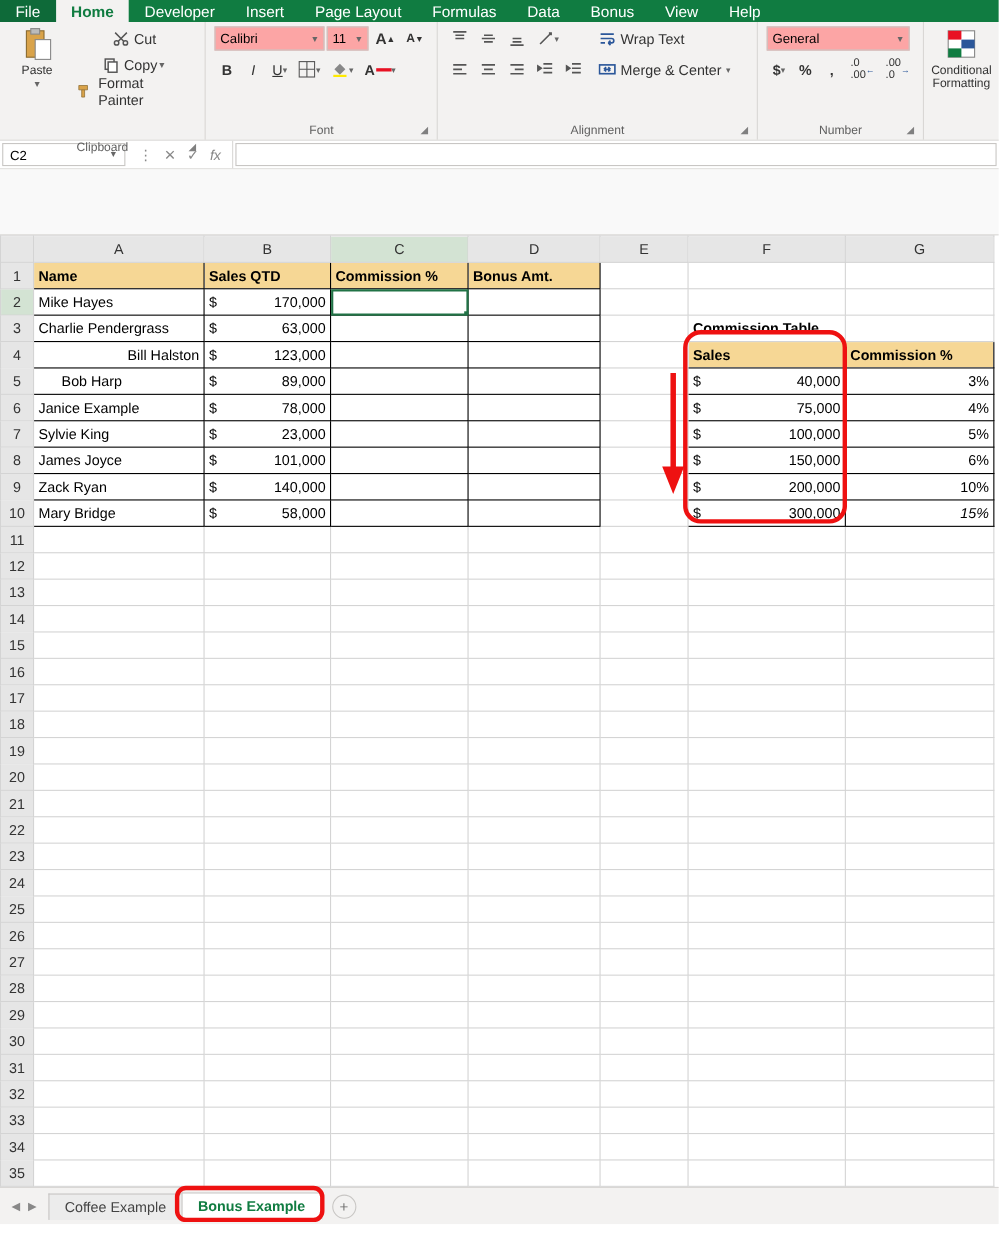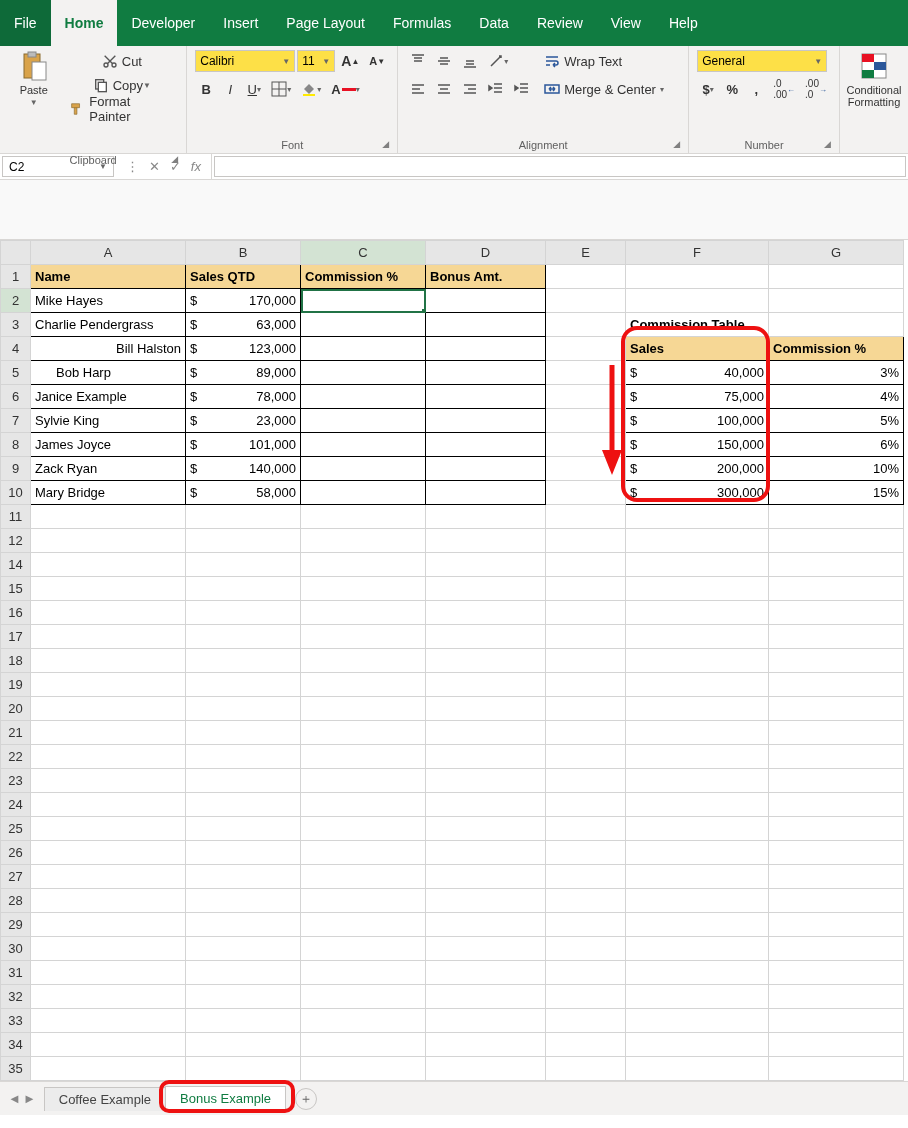--- a/index.html
+++ b/index.html
@@ -1,35 +1,35 @@
 <!DOCTYPE html>
 <html><head>
 <meta charset="utf-8">
 <style>
   * { box-sizing: border-box; }
   body { margin:0; font-family: "Segoe UI", Tahoma, sans-serif; font-size:13px; background:#fff; width:908px; }
   
-  .tabbar { background:#107c41; display:flex; height:46px; align-items:stretch; color:#fff; }
+  .tabbar { background:#107c41; display:flex; height:20px; align-items:stretch; color:#fff; }
   .tabbar .tab { padding:0 14px; display:flex; align-items:center; cursor:pointer; font-size:14px; }
   .tabbar .tab.file { background:#0e6a39; }
   .tabbar .tab.active { background:#f3f2f1; color:#107c41; font-weight:600; }
   .tabbar .tell { display:flex; align-items:center; gap:6px; margin-left:8px; font-style:italic; }
   .tabbar .tell svg { width:14px; height:14px; }
   
   .ribbon { background:#f3f2f1; border-bottom:1px solid #d9d7d5; display:flex; height:108px; }
   .group { border-right:1px solid #d9d7d5; padding:4px 8px 2px 8px; display:flex; flex-direction:column; justify-content:space-between; }
   .group-body { display:flex; gap:6px; align-items:flex-start; flex:1; }
   .group-label { text-align:center; font-size:11px; color:#606060; padding:2px 0 0 0; position:relative;margin-top:32px; }
   .group-label .dlaunch { position:absolute; right:0; bottom:2px; font-size:9px; color:#808080; }
   .vcol { display:flex; flex-direction:column; gap:2px; }
   .btnrow { display:flex; gap:2px; }
   .rbtn { height:22px; min-width:22px; display:inline-flex; align-items:center; justify-content:center; border:1px solid transparent; padding:0 3px; color:#333; }
   .bigbtn { display:flex; flex-direction:column; align-items:center; justify-content:center; width:52px; gap:2px; font-size:11px; color:#333; }
   .bigbtn svg { width:32px; height:32px; }
-  .sel { height:22px; border:1px solid #c8c6c4; background:#fde047; font-size:12px; padding:0 4px; display:inline-flex; align-items:center; justify-content:space-between; gap:6px; }
+  .sel { height:22px; border:1px solid #c8c6c4; background:#fca5a5; font-size:12px; padding:0 4px; display:inline-flex; align-items:center; justify-content:space-between; gap:6px; }
   .dd { font-size:8px; color:#666; }
   
   .fbar { display:flex; height:26px; border-bottom:1px solid #d9d7d5; align-items:stretch; background:#fff; }
   .namebox { width:112px; border:1px solid #c8c6c4; margin:2px; padding:0 6px; display:flex; align-items:center; justify-content:space-between; font-size:12px; }
   .fbbtns { display:flex; align-items:center; gap:10px; padding:0 10px; border-right:1px solid #d9d7d5; color:#888; }
   .fxbox { flex:1; border:1px solid #c8c6c4; margin:2px; }
   
   .gridwrap { position:relative; }
   .grid { border-collapse:collapse; table-layout:fixed; }
   .grid th, .grid td { border:1px solid #d4d4d4; height:24px; font-size:13px; padding:0 4px; overflow:hidden; white-space:nowrap; }
@@ -42,39 +42,39 @@
   .dollar { float:left; }
   .pct { text-align:right; }
   .selcell { outline:2px solid #217346; outline-offset:-2px; position:relative; }
   .selcell::after { content:""; position:absolute; right:-3px; bottom:-3px; width:6px; height:6px; background:#217346; }
   .callout-main { position:absolute; border:4px solid #e11; border-radius:16px; pointer-events:none; }
   .arrow-red { position:absolute; pointer-events:none; }
   
   .sheetbar { position:relative; height:34px; border-top:1px solid #d9d7d5; display:flex; align-items:center; background:#f3f2f1; font-size:13px; }
   .sheetnav { display:flex; gap:2px; padding:0 8px; color:#888; }
   .sheet-tab { padding:4px 14px; border:1px solid #c8c6c4; border-bottom:none; background:#ececec; color:#444; margin-right:-1px; position:relative; }
-  .sheet-tab.active { background:#fff; color:#107c41; font-weight:400; border-bottom:1px solid #fff; }
+  .sheet-tab.active { background:#fff; color:#107c41; font-weight:700; border-bottom:1px solid #fff; }
   .addsheet { width:22px; height:22px; border:1px solid #c8c6c4; border-radius:50%; display:flex; align-items:center; justify-content:center; margin-left:10px; color:#666; }
   .callout-tab { position:absolute; border:4px solid #e11; border-radius:10px; pointer-events:none; }
   
   .ic { width:16px; height:16px; display:inline-block; vertical-align:middle; }
   .commtbl-title { font-weight:600; }
 </style>
 </head>
 <body>
 
 <div class="tabbar">
   <div class="tab file">File</div>
   <div class="tab active">Home</div>
   <div class="tab">Developer</div>
   <div class="tab">Insert</div>
   <div class="tab">Page Layout</div>
   <div class="tab">Formulas</div>
   <div class="tab">Data</div>
-  <div class="tab">Review</div>
+  <div class="tab">Bonus</div>
   <div class="tab">View</div>
   <div class="tab">Help</div>
 </div>
 
 <div class="ribbon">
 
   <div class="group">
     <div class="group-body">
       <div class="bigbtn">
         <svg viewBox="0 0 32 32">
@@ -422,34 +422,44 @@
           <td class="pct" style="border: 1px solid rgb(0, 0, 0);">10%</td>
         </tr>
         <tr>
           <th>10</th>
           <td style="border: 1px solid rgb(0, 0, 0);">Mary Bridge</td>
           <td class="money" style="border: 1px solid rgb(0, 0, 0);"><span class="dollar">$</span>58,000</td>
           <td style="border: 1px solid rgb(0, 0, 0);"></td>
           <td style="border: 1px solid rgb(0, 0, 0);"></td>
           <td></td>
           <td class="money" style="border: 1px solid rgb(0, 0, 0);"><span class="dollar">$</span>300,000</td>
-          <td class="pct" style="border: 1px solid rgb(0, 0, 0);">15%</td>
+          <td class="pct" style="border: 1px solid rgb(0, 0, 0); font-style: italic;">15%</td>
         </tr>
         <tr>
           <th>11</th>
           <td></td>
           <td></td>
           <td></td>
           <td></td>
           <td></td>
           <td></td>
           <td></td>
         </tr>
         <tr>
           <th>12</th>
+          <td></td>
+          <td></td>
+          <td></td>
+          <td></td>
+          <td></td>
+          <td></td>
+          <td></td>
+        </tr>
+        <tr>
+          <th>13</th>
           <td></td>
           <td></td>
           <td></td>
           <td></td>
           <td></td>
           <td></td>
           <td></td>
         </tr>
         <tr>
           <th>14</th>

